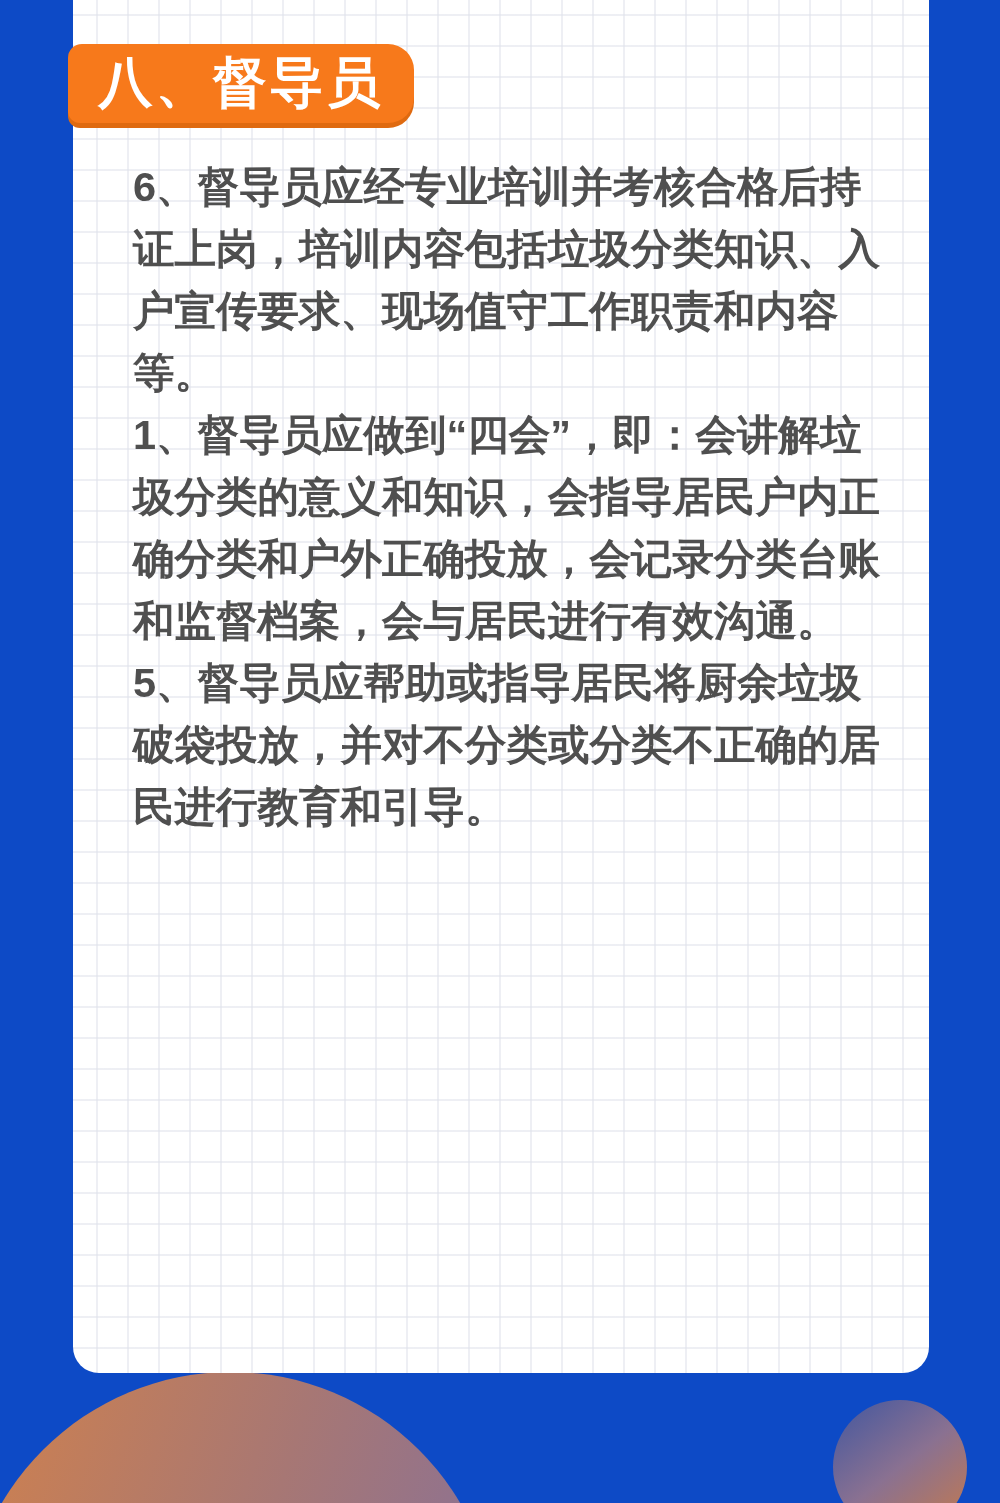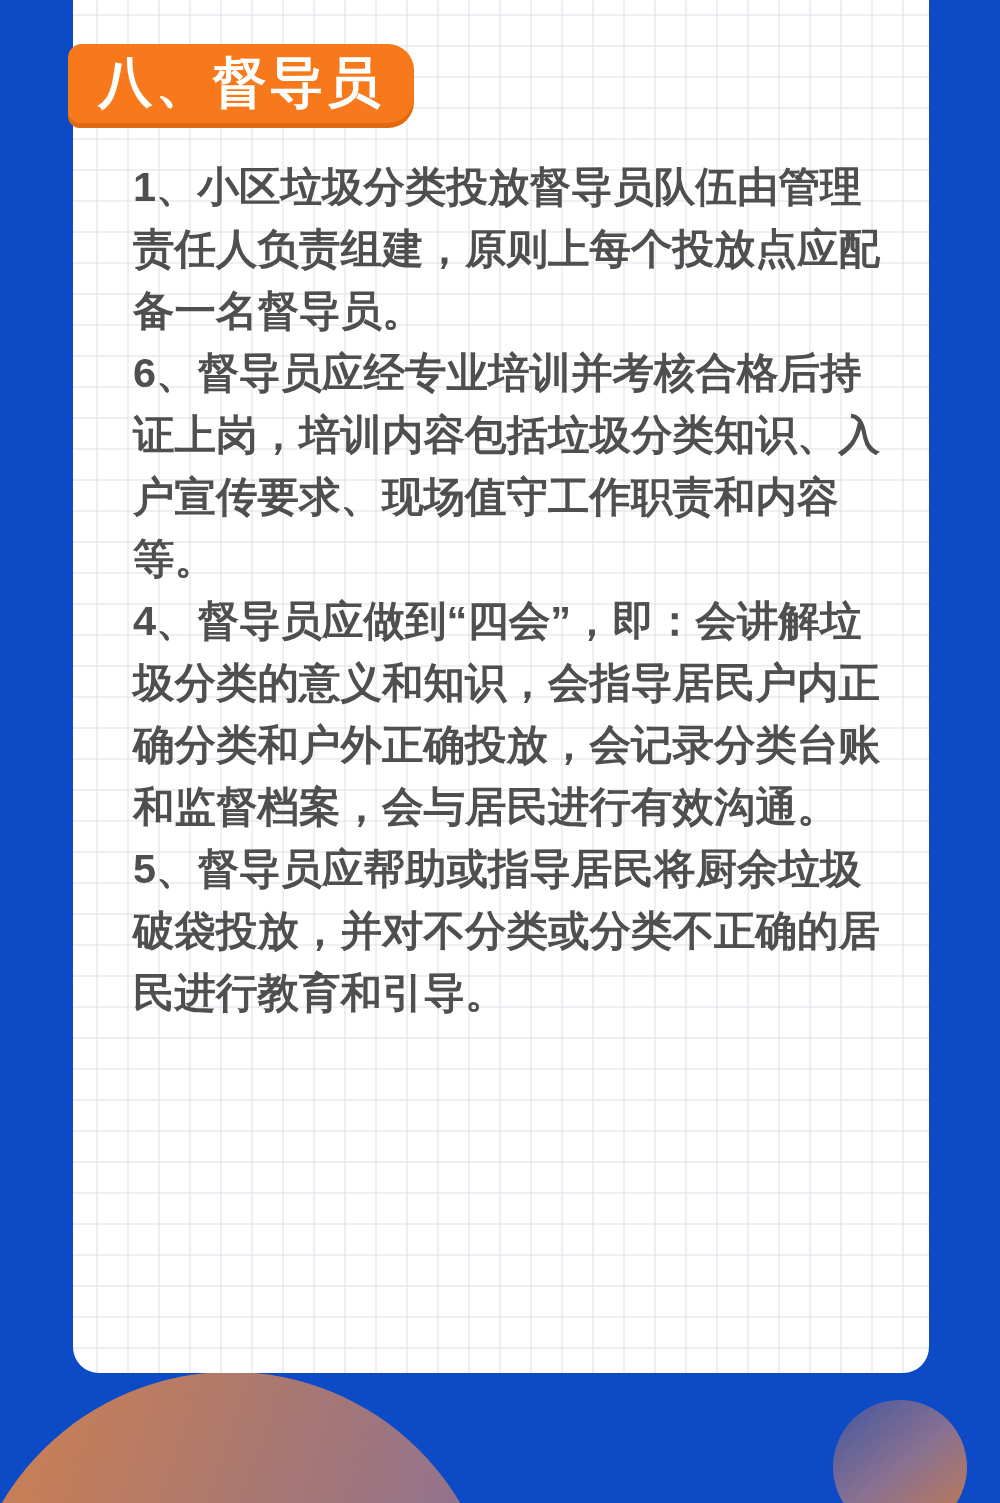--- a/index.html
+++ b/index.html
@@ -103,21 +103,20 @@
   <div class="decor-circle big"></div>
   <div class="decor-circle small"></div>
 
   <div class="card">
 
     <div class="badge">
       <span class="title">八、督导员</span>
     </div>
 
     <div class="rules">
-      <p>1、小区垃圾分类投放督导员队伍由管理责任人负责组建，原则上每个投放点应配备一名督导员。</p>
       <p>6、督导员应经专业培训并考核合格后持证上岗，培训内容包括垃圾分类知识、入户宣传要求、现场值守工作职责和内容等。</p>
-      <p>4、督导员应做到“四会”，即：会讲解垃圾分类的意义和知识，会指导居民户内正确分类和户外正确投放，会记录分类台账和监督档案，会与居民进行有效沟通。</p>
+      <p>1、督导员应做到“四会”，即：会讲解垃圾分类的意义和知识，会指导居民户内正确分类和户外正确投放，会记录分类台账和监督档案，会与居民进行有效沟通。</p>
       <p>5、督导员应帮助或指导居民将厨余垃圾破袋投放，并对不分类或分类不正确的居民进行教育和引导。</p>
     </div>
 
   </div>
 
 </div>
 
 </body></html>

